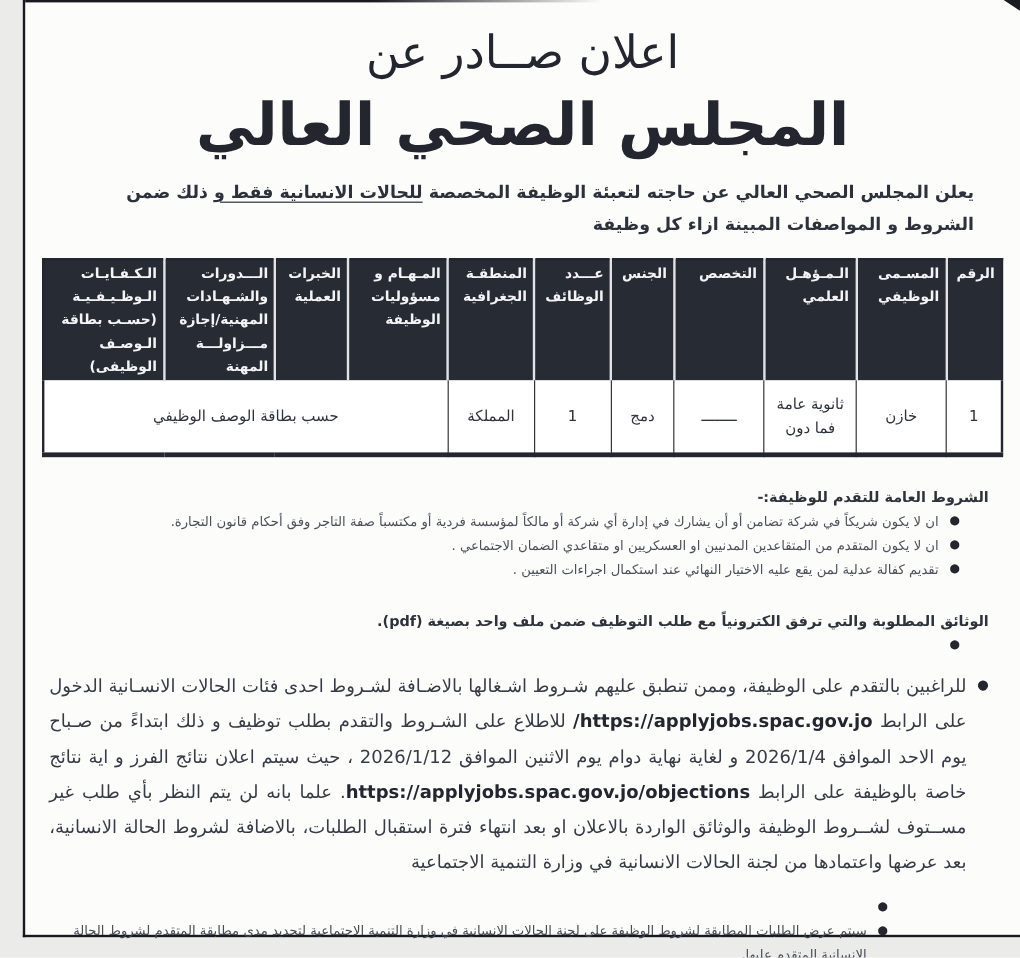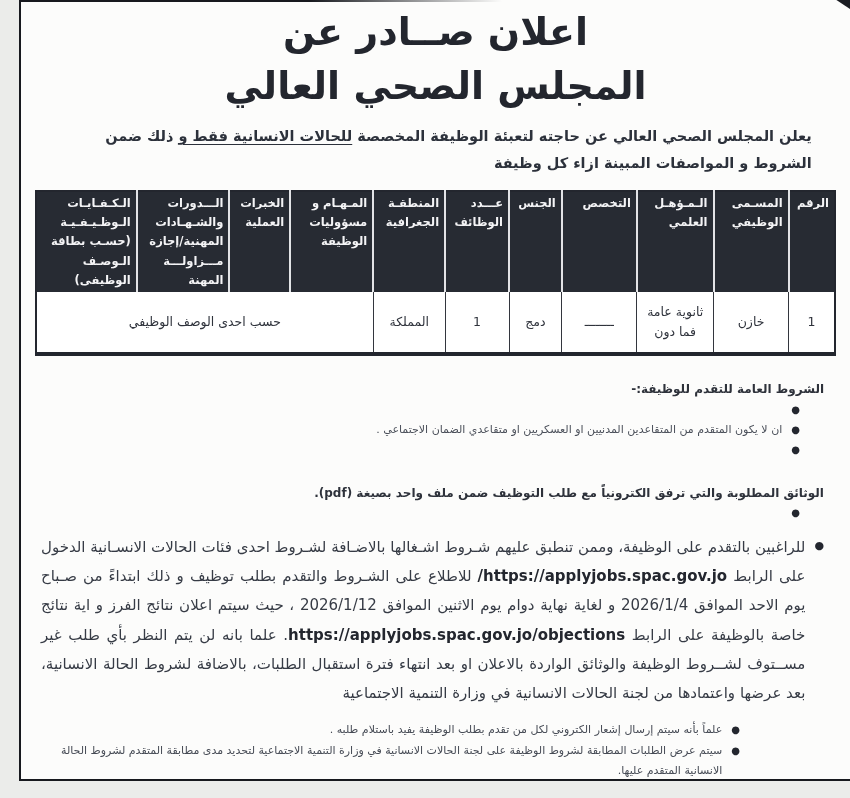--- a/index.html
+++ b/index.html
@@ -22,25 +22,25 @@
     background:linear-gradient(to right,#17191e 60%, rgba(23,25,30,0));
   }
   .corner-artifact{
     position:absolute; top:0; right:0; width:16px; height:9px;
     background:#1a1c21;
     clip-path:polygon(15% 0, 100% 0, 100% 100%);
   }
   .content { padding:6px 10px 0 10px; direction:rtl; }
 
   .title1 {
-    text-align:center; font-size:38px; font-weight:bold;
-    color:#23262e; margin-top:4px; letter-spacing:1px;
+    text-align:center; font-size:38px; font-weight:normal;
+    color:#23262e; margin-top:16px; letter-spacing:1px;
   }
   .title2 {
-    text-align:center; font-size:38px; font-weight:bold;
+    text-align:center; font-size:49px; font-weight:bold;
     color:#23262e; margin-top:10px; letter-spacing:1px;
   }
   .intro {
     margin:15px auto 0; width:93%;
     text-align:right; font-weight:bold;
     font-size:14.5px; line-height:1.85; color:#2c313b;
   }
   .intro .ul { text-decoration:underline; text-underline-offset:3px; }
 
   table.job-table {
@@ -128,55 +128,56 @@
       </thead>
       <tbody>
         <tr>
           <td>1</td>
           <td>خازن</td>
           <td>ثانوية عامة فما دون</td>
           <td>ــــــــ</td>
           <td>دمج</td>
           <td>1</td>
           <td>المملكة</td>
-          <td colspan="4">حسب احدى الوصف الوظيفي</td>
+          <td colspan="4">حسب بطاقة الوصف الوظيفي</td>
         </tr>
       </tbody>
     </table>
 
     <div class="section">
       <div class="sec-heading">الشروط العامة للتقدم للوظيفة:-</div>
       <div class="b-item">
         <span class="dot">●</span>
+        <span>ان لا يكون شريكاً في شركة تضامن أو أن يشارك في إدارة أي شركة أو مالكاً لمؤسسة فردية أو مكتسباً صفة التاجر وفق أحكام قانون التجارة.</span>
       </div>
       <div class="b-item">
         <span class="dot">●</span>
         <span>ان لا يكون المتقدم من المتقاعدين المدنيين او العسكريين او متقاعدي الضمان الاجتماعي .</span>
       </div>
       <div class="b-item">
         <span class="dot">●</span>
+        <span>تقديم كفالة عدلية لمن يقع عليه الاختيار النهائي عند استكمال اجراءات التعيين .</span>
       </div>
     </div>
 
     <div class="section">
       <div class="sec-heading">الوثائق المطلوبة والتي ترفق الكترونياً مع طلب التوظيف ضمن ملف واحد بصيغة (pdf).</div>
       <div class="b-item">
         <span class="dot">●</span>
       </div>
     </div>
 
     <div class="apply">
       <span class="dot">●</span>
       <div class="text"><span>للراغبين بالتقدم  على الوظيفة، وممن تنطبق عليهم شـروط اشـغالها بالاضـافة لشـروط احدى فئات الحالات الانسـانية الدخول على الرابط  </span><span class="url">https://applyjobs.spac.gov.jo/</span><span> للاطلاع على الشـروط والتقدم بطلب توظيف و ذلك ابتداءً من صـباح يوم الاحد الموافق 2026/1/4 و لغاية نهاية دوام يوم الاثنين  الموافق 2026/1/12 ، حيث سيتم اعلان نتائج الفرز و اية نتائج خاصة بالوظيفة على الرابط </span><span class="url">https://applyjobs.spac.gov.jo/objections</span><span>. علما بانه لن يتم النظر بأي طلب غير مســتوف لشــروط الوظيفة والوثائق الواردة بالاعلان او بعد انتهاء فترة استقبال الطلبات، بالاضافة لشروط الحالة الانسانية، بعد عرضها واعتمادها من لجنة الحالات الانسانية في وزارة التنمية الاجتماعية</span></div>
     </div>
 
     <div class="closing">
       <div class="b-item">
         <span class="dot">●</span>
-        <span>علماً بأنه سيتم إرسال إشعار الكتروني لكل من تقدم بطلب الوظيفة يفيد باستلام طلبه .</span>
       </div>
       <div class="b-item">
         <span class="dot">●</span>
         <span>سيتم عرض الطلبات المطابقة لشروط الوظيفة على لجنة الحالات الانسانية في وزارة التنمية الاجتماعية لتحديد مدى مطابقة المتقدم لشروط الحالة الانسانية  المتقدم عليها.</span>
       </div>
     </div>
 
   </div>
 </div>
 

